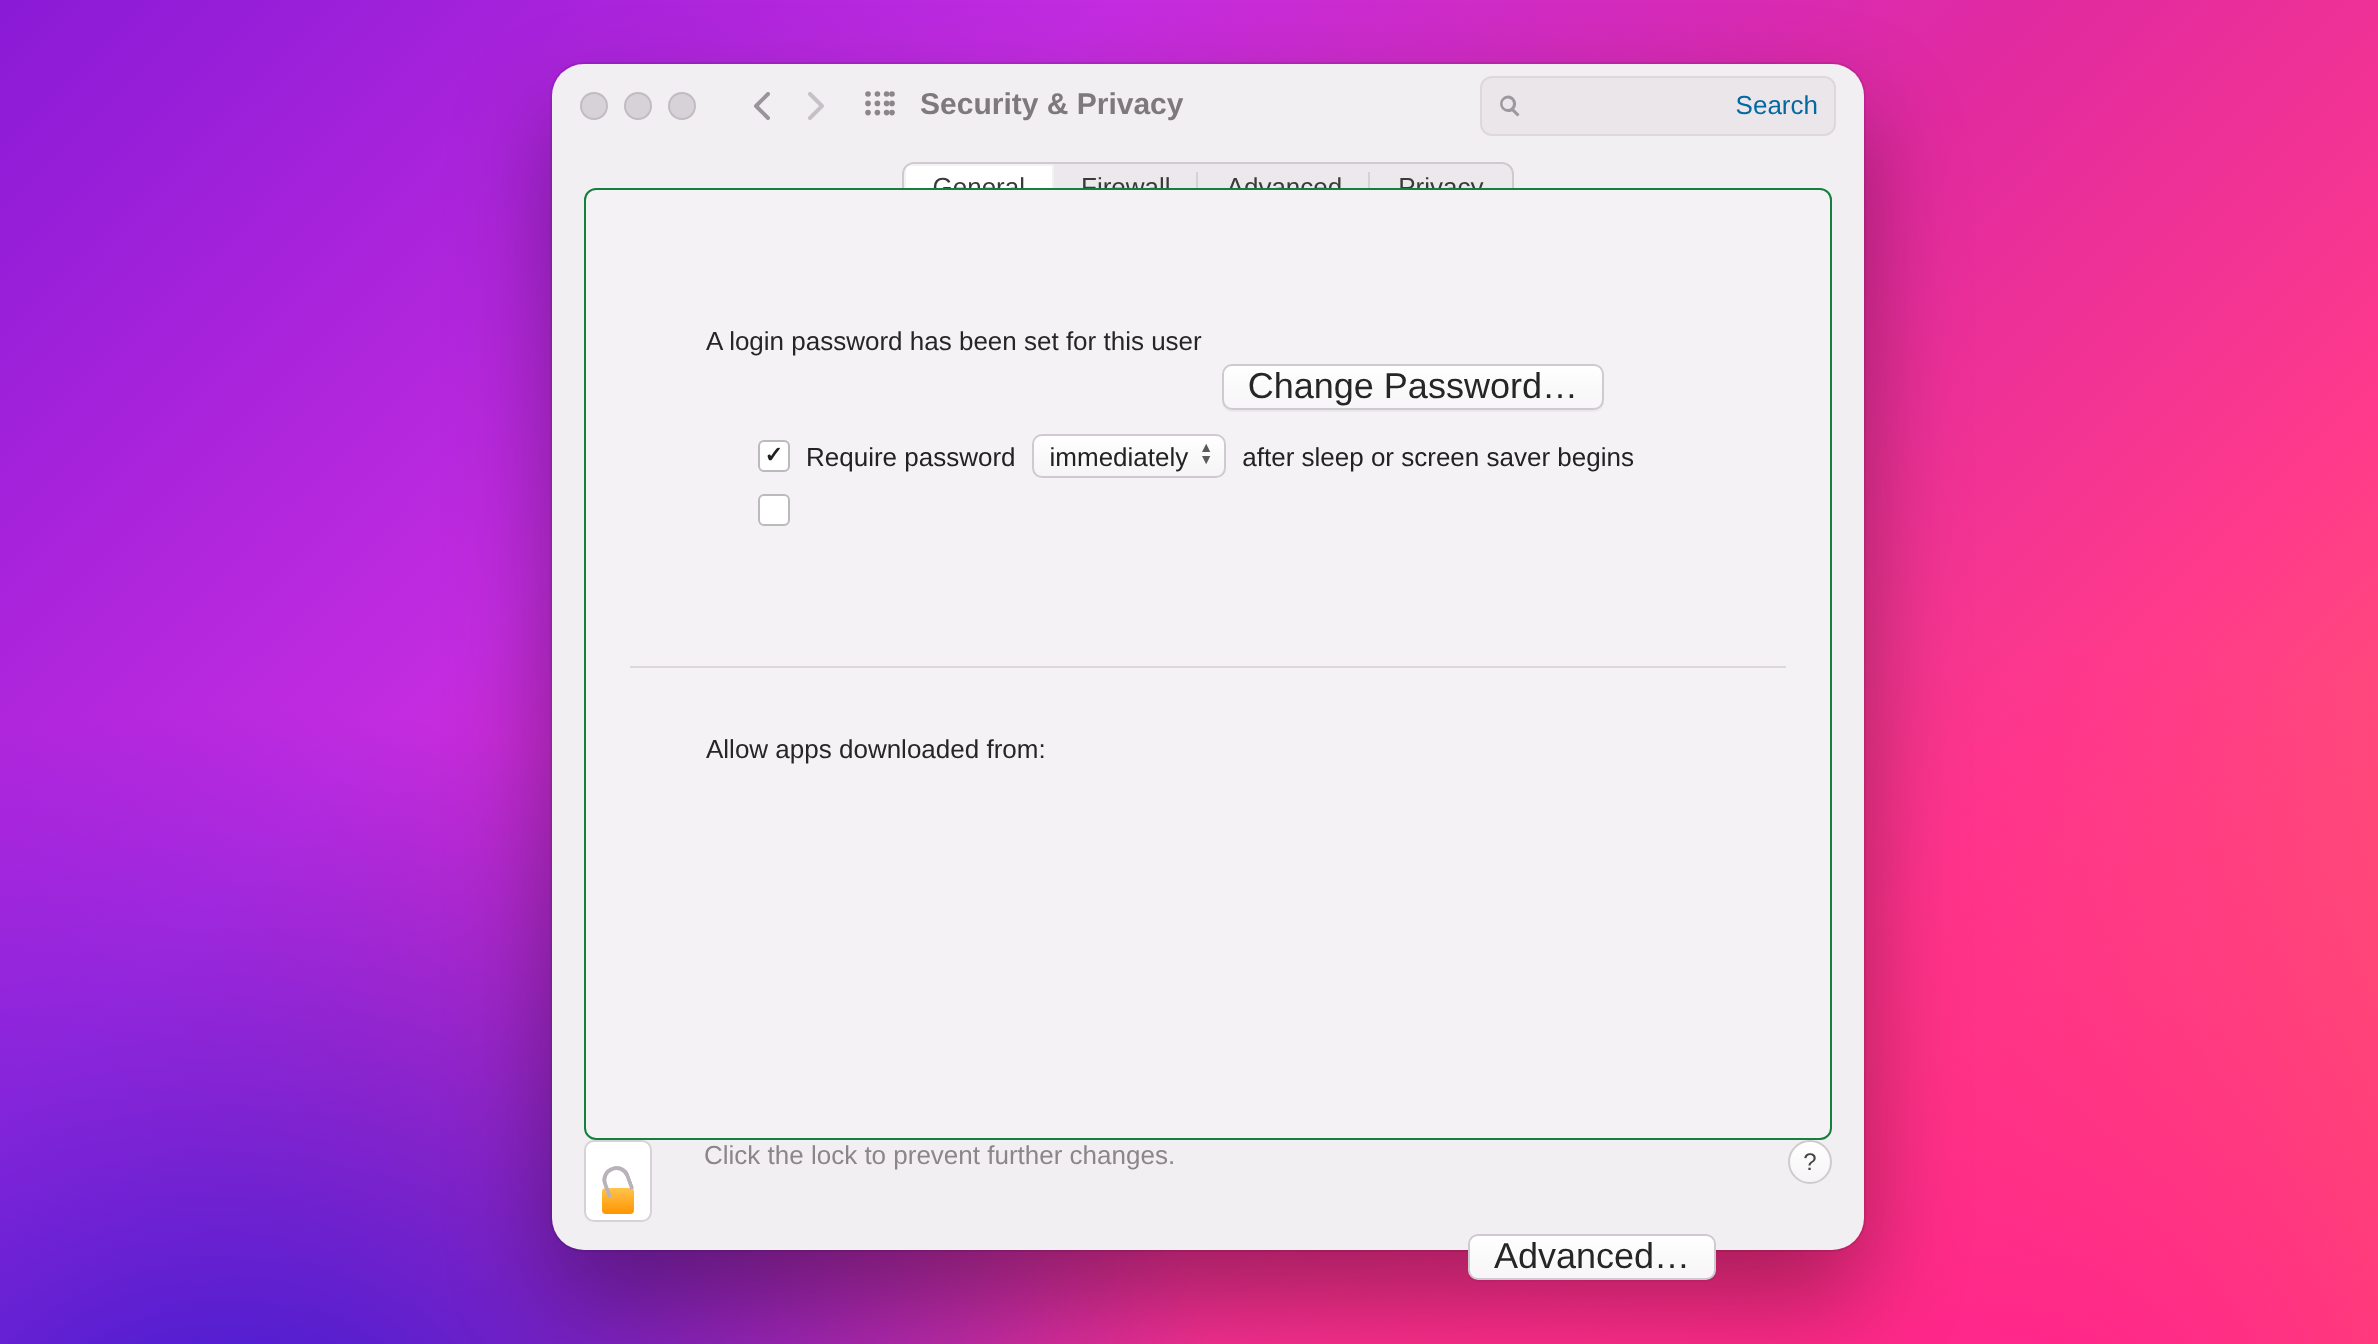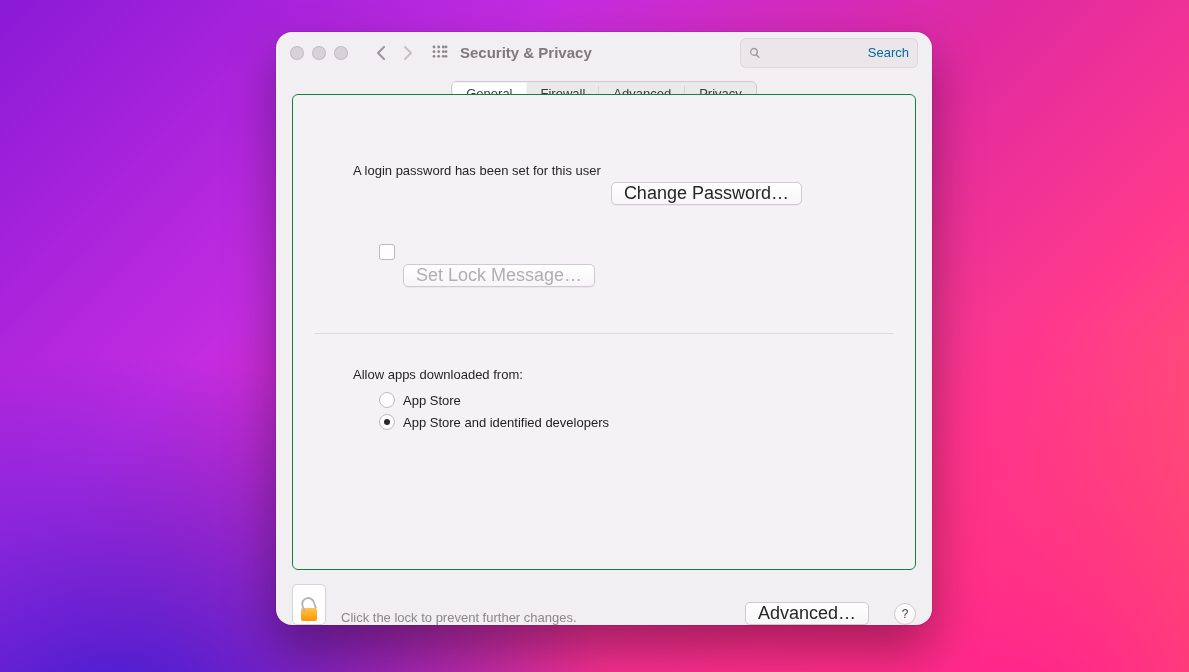--- a/index.html
+++ b/index.html
@@ -224,23 +224,23 @@
   }
   .radio.selected::before {
     content: "";
     width: 6px; height: 6px; border-radius: 50%; background: #2a2a2a;
   }
 
   
   .footer {
     height: 55px;
     display: flex;
-    align-items: flex-end;
+    align-items: flex-start;
     padding: 0 16px;
-    gap: 15px;
+    gap: 26px;
     color: #8a868a;
   }
   .lock {
     width: 32px; height: 36px;
     border: 1px solid #d6d2d6;
     border-radius: 5px;
     background: #fff;
     display: flex; align-items: flex-end; justify-content: center;
     padding-bottom: 3px;
     position: relative;
@@ -346,42 +346,43 @@
       <div class="panel">
 
         <div class="panel-inner">
 
           <div class="line login-line">
             <span class="login-label">A login password has been set for this user</span>
             <span class="mac-btn">Change Password…</span>
           </div>
 
           <div class="indent">
+            <div class="check-row">
+              <span class="checkbox checked"></span>
+              <span>Require password</span>
+              <span class="select">
+                <span>immediately</span>
+                <span class="chevrons">
+                    <span>▲</span>
+                    <span>▼</span>
+                  </span>
+              </span>
+              <span>after sleep or screen saver begins</span>
+            </div>
 
             <div class="check-row">
               <span class="checkbox"></span>
-              <span class="mac-btn disabled">Set Lock Message…</span>
             </div>
           </div>
         </div>
 
         <hr class="divider">
 
         <div class="section2">
           <div class="section2-title">Allow apps downloaded from:</div>
-          <div class="indent">
-            <div class="radio-row">
-              <span class="radio"></span>
-              <span>App Store</span>
-            </div>
-            <div class="radio-row">
-              <span class="radio selected"></span>
-              <span>App Store and identified developers</span>
-            </div>
-          </div>
         </div>
 
       </div>
     </div>
 
     <div class="footer">
       <div class="lock">
         <div class="lock-body"></div>
       </div>
       <span class="footer-text">Click the lock to prevent further changes.</span>

